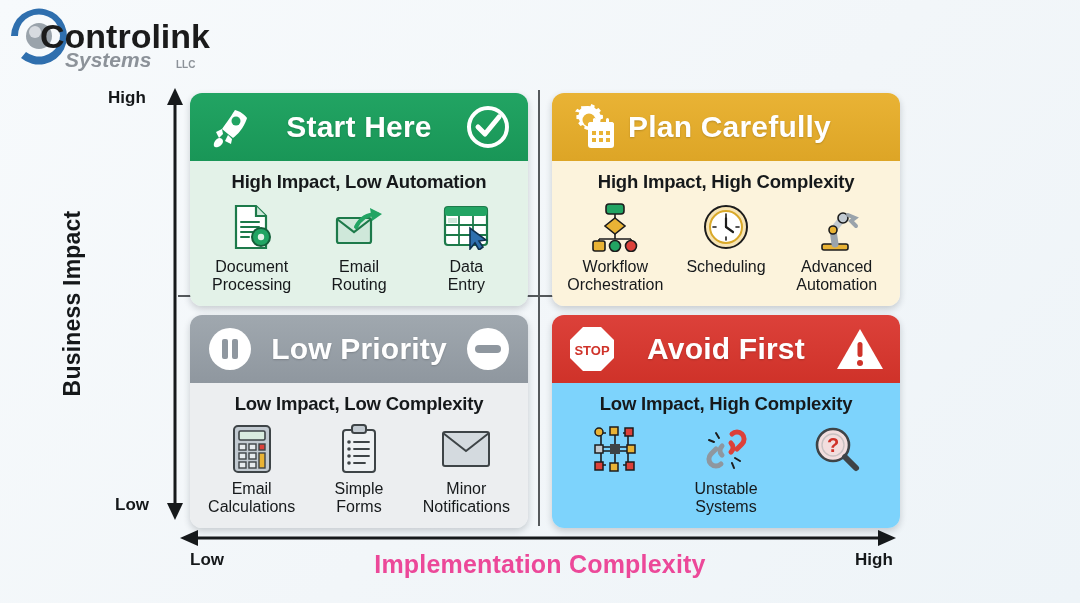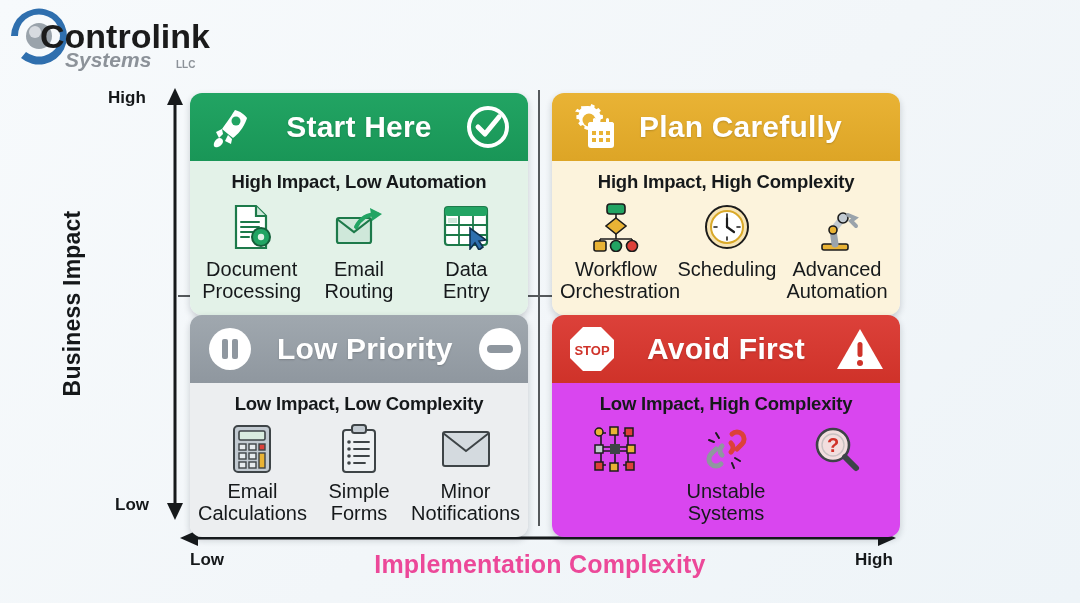--- a/index.html
+++ b/index.html
@@ -37,53 +37,53 @@
   
   .divider-v { position: absolute; left: 538px; top: 90px; width: 2px; height: 436px; background: #55595c; }
   .divider-h { position: absolute; left: 178px; top: 295px; width: 718px; height: 2px; background: #55595c; }
 
   
   .card {
     position: absolute; border-radius: 12px; overflow: hidden;
     box-shadow: 0 3px 7px rgba(20,30,40,.20);
   }
   .card-head {
-    display: flex; align-items: center; height: 68px; padding: 0 14px; gap: 21px;
+    display: flex; align-items: center; height: 68px; padding: 0 14px; gap: 10px;
   }
   .card-head .title {
     flex: 1; text-align: center; color: #fff; font-size: 30px; font-weight: bold;
     text-shadow: 0 1px 2px rgba(0,0,0,.18); white-space: nowrap; letter-spacing: .2px;
   }
   .head-icon { width: 52px; height: 52px; flex: 0 0 52px; display: flex; align-items: center; justify-content: center; }
   .head-icon.sm { width: 46px; height: 46px; flex: 0 0 46px; }
   .card-body { padding: 10px 8px 12px; }
   .subtitle {
     text-align: center; font-size: 18.5px; font-weight: bold; color: #16191b;
     margin-bottom: 8px; letter-spacing: -.2px;
   }
   .items { display: flex; justify-content: space-around; align-items: flex-start; }
   .item { width: 112px; text-align: center; }
   .item-icon { height: 52px; display: flex; align-items: center; justify-content: center; margin-bottom: 5px; }
-  .item-label { font-size: 20px; line-height: 1.12; color: #16191b; }
+  .item-label { font-size: 16px; line-height: 1.12; color: #16191b; }
 
   
   #card-start { left: 190px; top: 93px; width: 338px; }
   #card-plan  { left: 552px; top: 93px; width: 348px; }
   #card-low   { left: 190px; top: 315px; width: 338px; }
   #card-avoid { left: 552px; top: 315px; width: 348px; }
 
   .head-green { background: linear-gradient(180deg,#22a463 0%,#199657 100%); }
   .head-amber { background: linear-gradient(180deg,#e9b335 0%,#dda526 100%); }
   .head-gray  { background: linear-gradient(180deg,#a0a8af 0%,#8f979f 100%); }
   .head-red   { background: linear-gradient(180deg,#dc413a 0%,#cf3229 100%); }
 
   .body-green { background: #e3f2e8; }
   .body-amber { background: #fcf3dc; }
   .body-gray  { background: #eceef0; }
-  .body-red   { background: #d946ef; }
+  .body-red   { background: #7dd3fc; }
 </style>
 </head>
 <body>
 
 <div class="stage">
 
   <div class="logo">
     <svg width="200" height="66" viewBox="0 0 200 66">
       <g>
         <path d="M8 30 a21 21 0 1 1 8 16 l-5 6 a28 28 0 1 0 -10 -22 z" fill="#2f6fae"></path>

